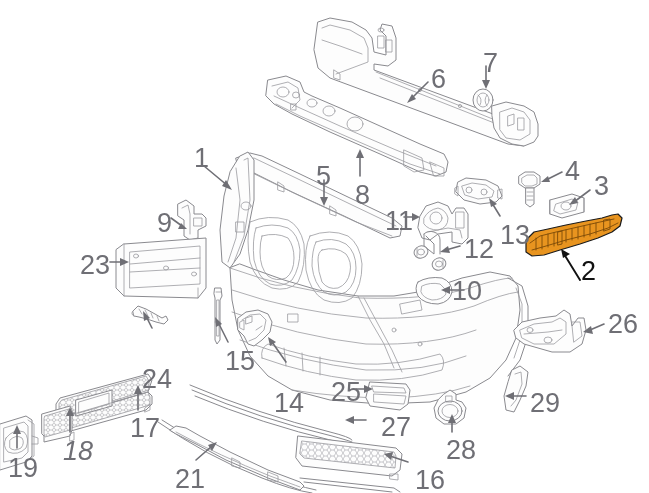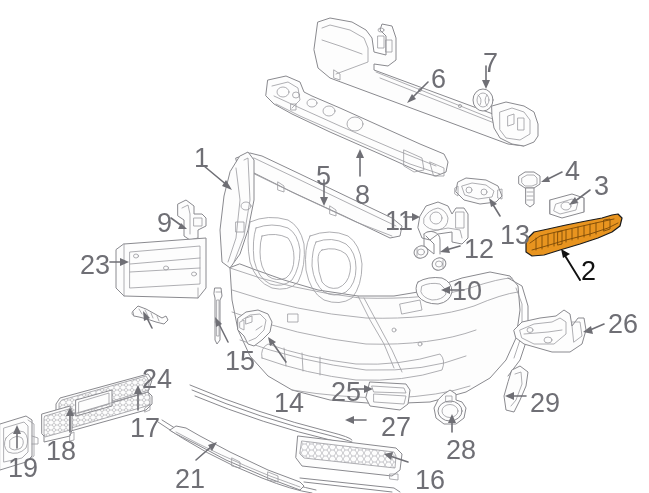--- a/index.html
+++ b/index.html
@@ -475,21 +475,21 @@
   <div class="callout" style="left:355px; top:182px;"><span>8</span></div>
   <div class="callout" style="left:157px; top:210px;"><span>9</span></div>
   <div class="callout" style="left:452px; top:278px;"><span>10</span></div>
   <div class="callout" style="left:385px; top:208px;"><span>11</span></div>
   <div class="callout" style="left:464px; top:236px;"><span>12</span></div>
   <div class="callout" style="left:500px; top:222px;"><span>13</span></div>
   <div class="callout" style="left:274px; top:370px;margin-top:20px;"><span>14</span></div>
   <div class="callout" style="left:225px; top:348px;"><span>15</span></div>
   <div class="callout" style="left:415px; top:467px;"><span>16</span></div>
   <div class="callout" style="left:130px; top:415px;"><span>17</span></div>
-  <div class="callout" style="left:46px; top:438px;"><span>18</span></div>
+  <div class="callout" style="left:63px; top:438px;font-style:italic;"><span>18</span></div>
   <div class="callout" style="left:8px; top:455px;"><span>19</span></div>
   <div class="callout" style="left:175px; top:466px;text-align:right;"><span>21</span></div>
   <div class="callout" style="left:80px; top:252px;"><span>23</span></div>
   <div class="callout" style="left:142px; top:334px;margin-top:32px;"><span>24</span></div>
   <div class="callout" style="left:331px; top:379px;"><span>25</span></div>
   <div class="callout" style="left:608px; top:311px;"><span>26</span></div>
   <div class="callout" style="left:369px; top:414px;margin-left:12px;"><span>27</span></div>
   <div class="callout" style="left:446px; top:437px;"><span>28</span></div>
   <div class="callout" style="left:530px; top:390px;"><span>29</span></div>
 

